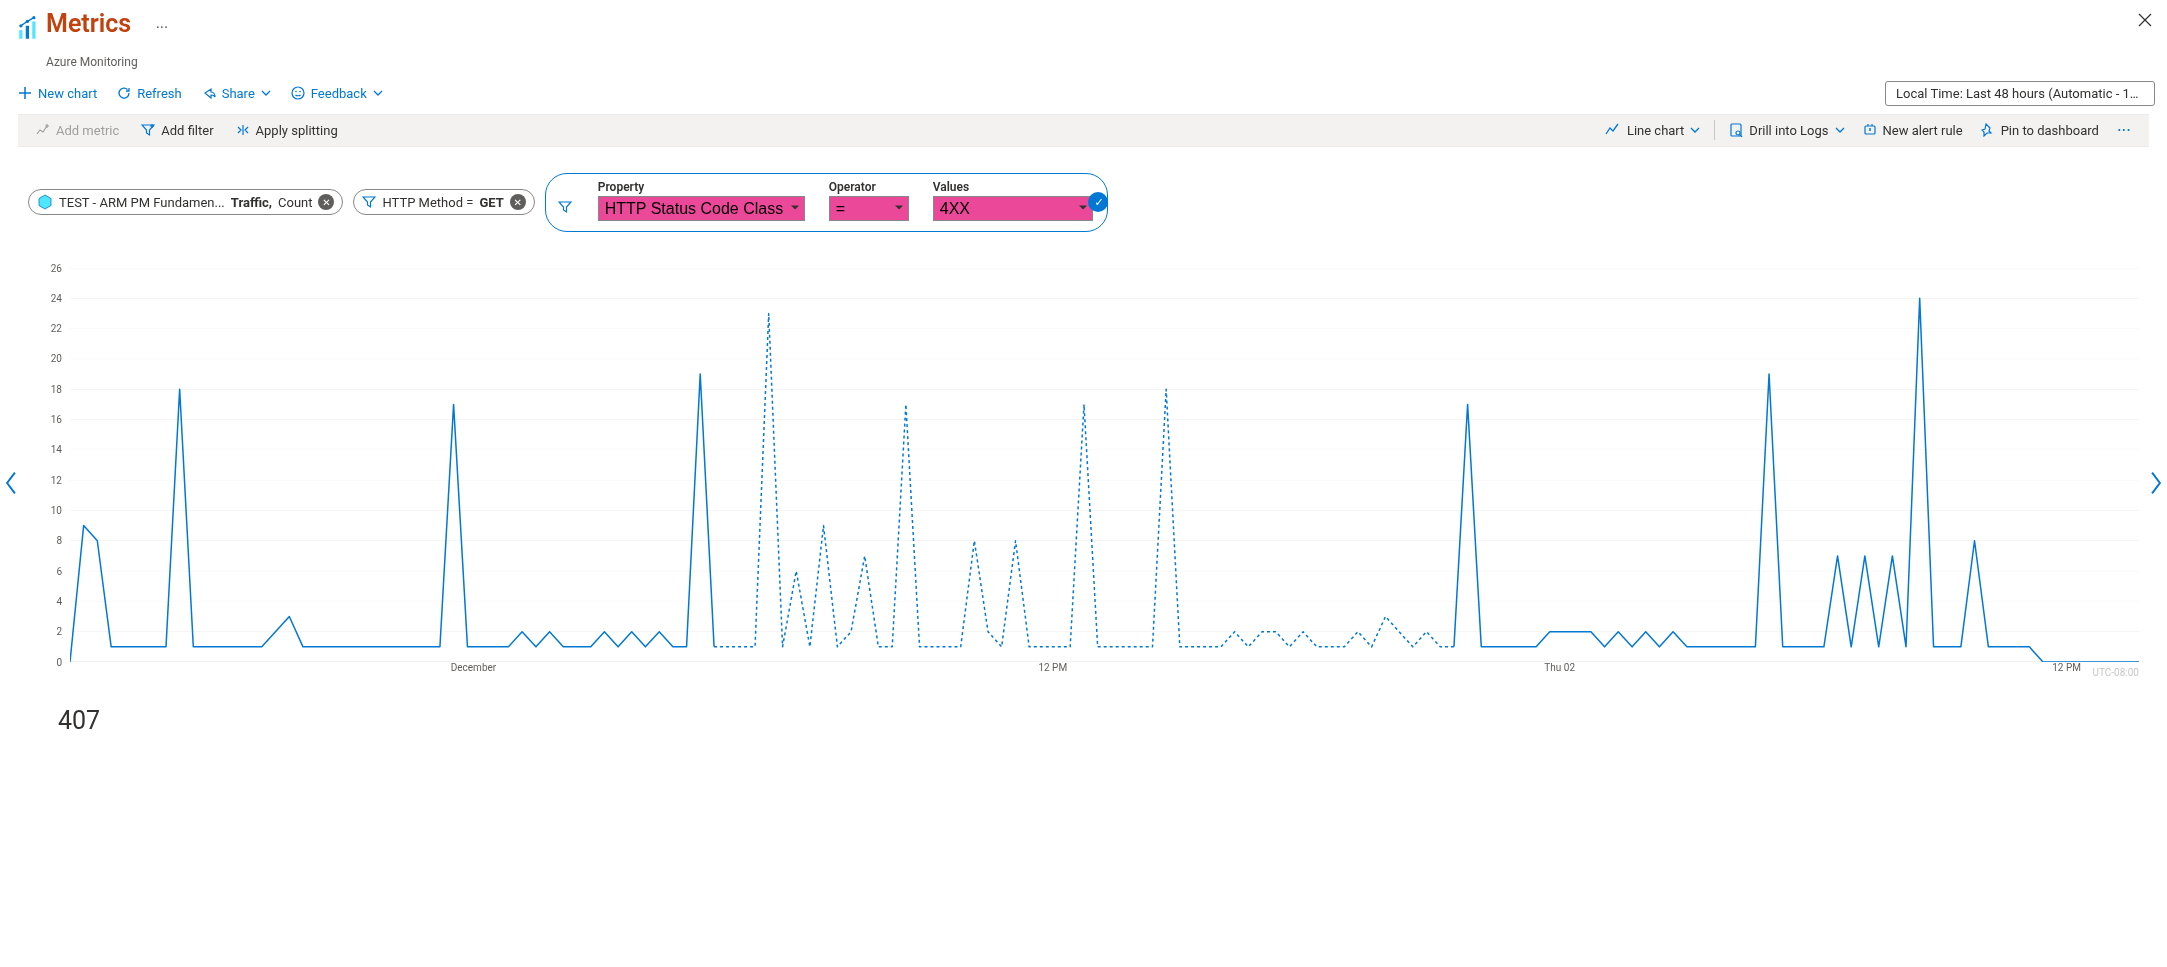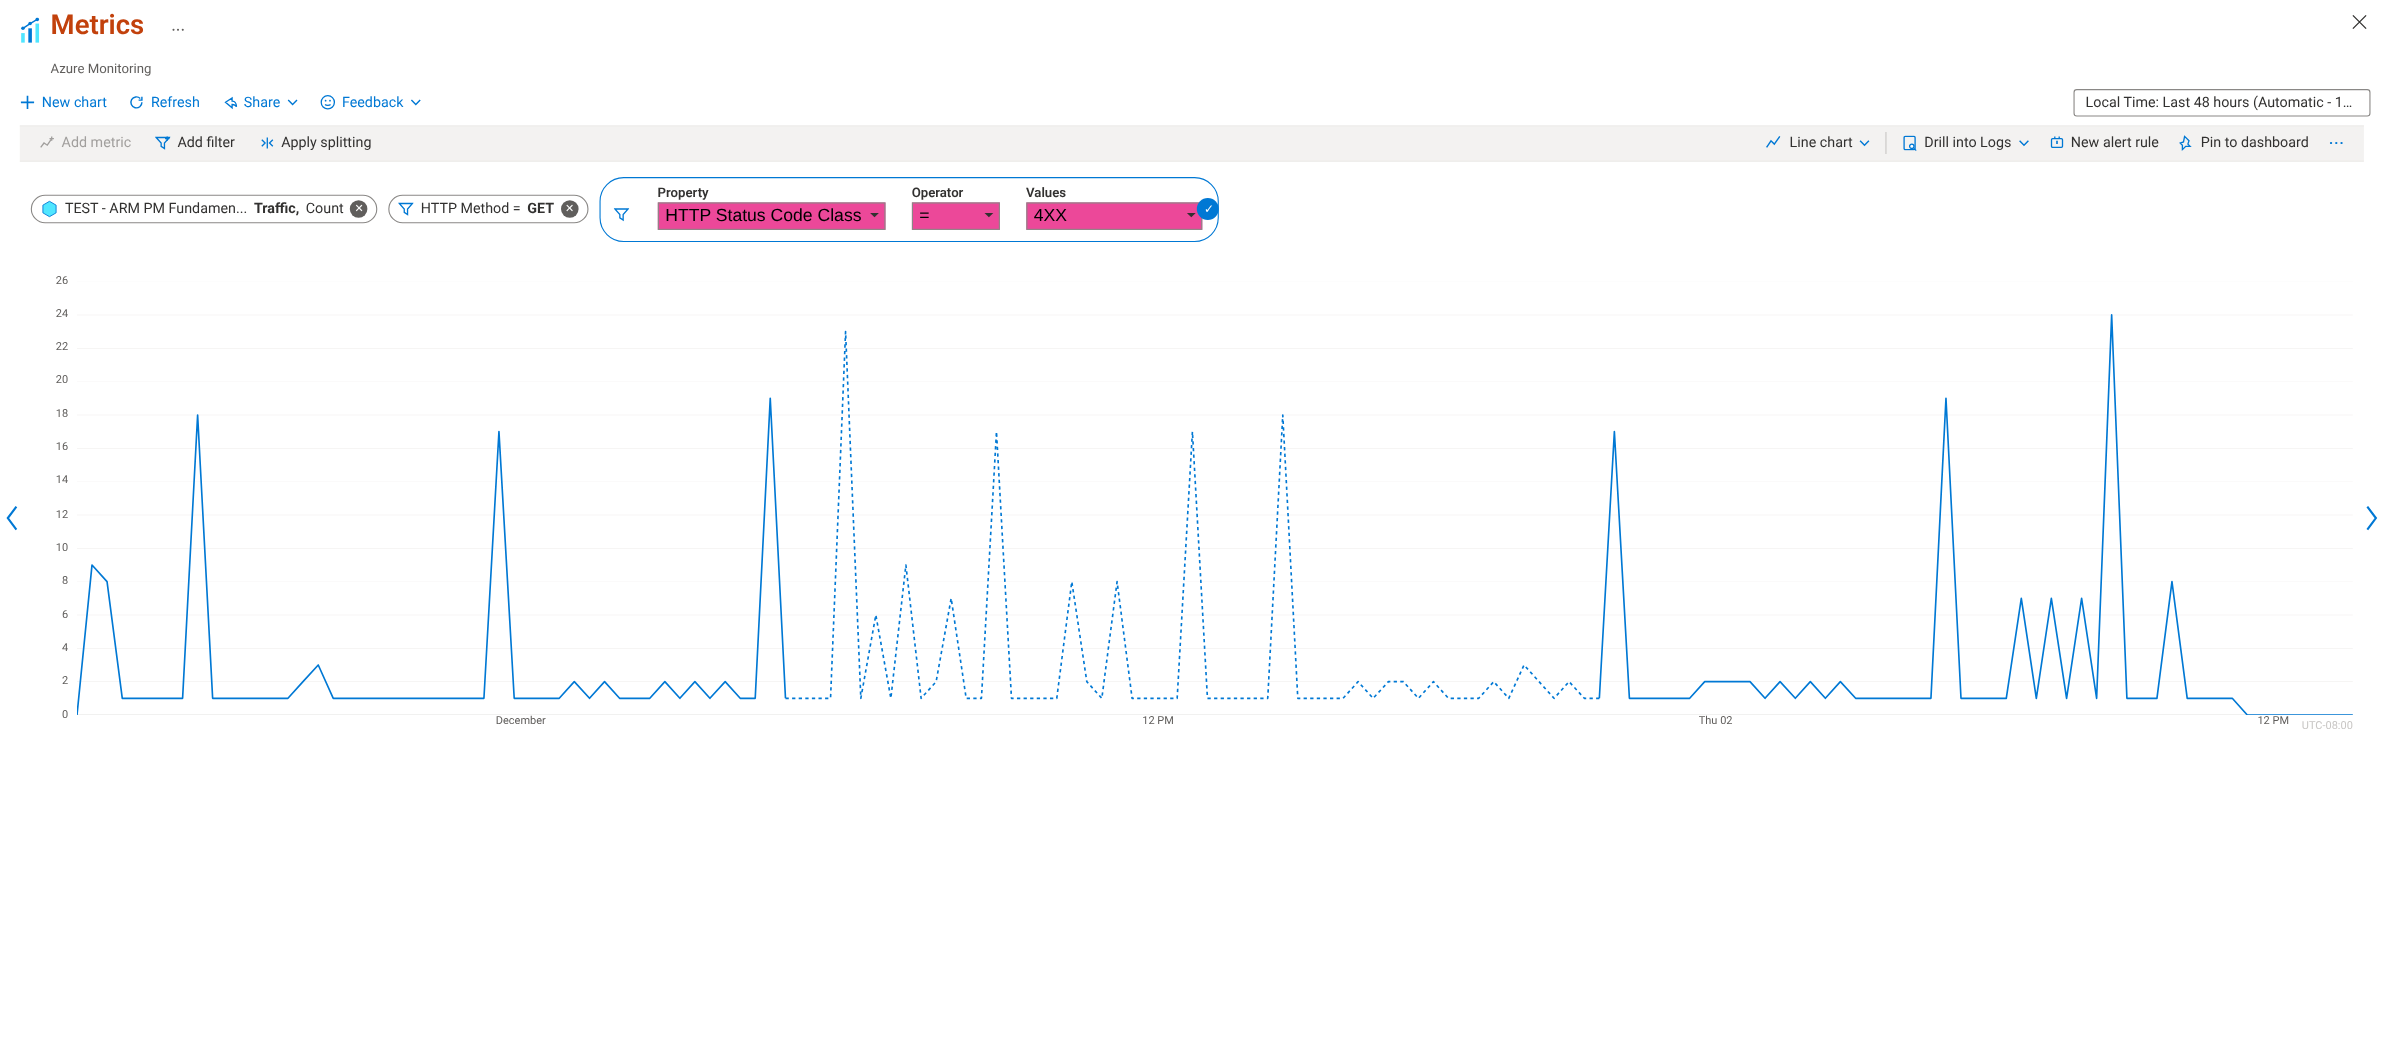--- a/index.html
+++ b/index.html
@@ -82,21 +82,21 @@
   }
   
   .toolbar2 {
     background: #f3f2f1;
     border-top: 1px solid #edebe9;
     border-bottom: 1px solid #edebe9;
     display: flex;
     align-items: flex-start;
     padding: 4px 14px;
     gap: 14px;
-    margin: 2px 18px 0 18px;
+    margin: 2px 18px 12px 18px;
   }
   .tb2-btn {
     display: inline-flex;
     align-items: center;
     gap: 6px;
     font-size: 13px;
     color: #323130;
     padding: 4px 4px;
     cursor: pointer;
   }
@@ -405,13 +405,14 @@
   <div class="x-labels" id="x-labels">
       <span style="left: 19.5%;">December</span>
       <span style="left: 47.5%;">12 PM</span>
       <span style="left: 72%;">Thu 02</span>
       <span style="left: 96.5%;">12 PM</span>
     </div>
   <div class="utc-label">UTC-08:00</div>
 </div>
 
 <div class="legend">
+  <div class="legend-value">407</div>
 </div>
 
 </body></html>

